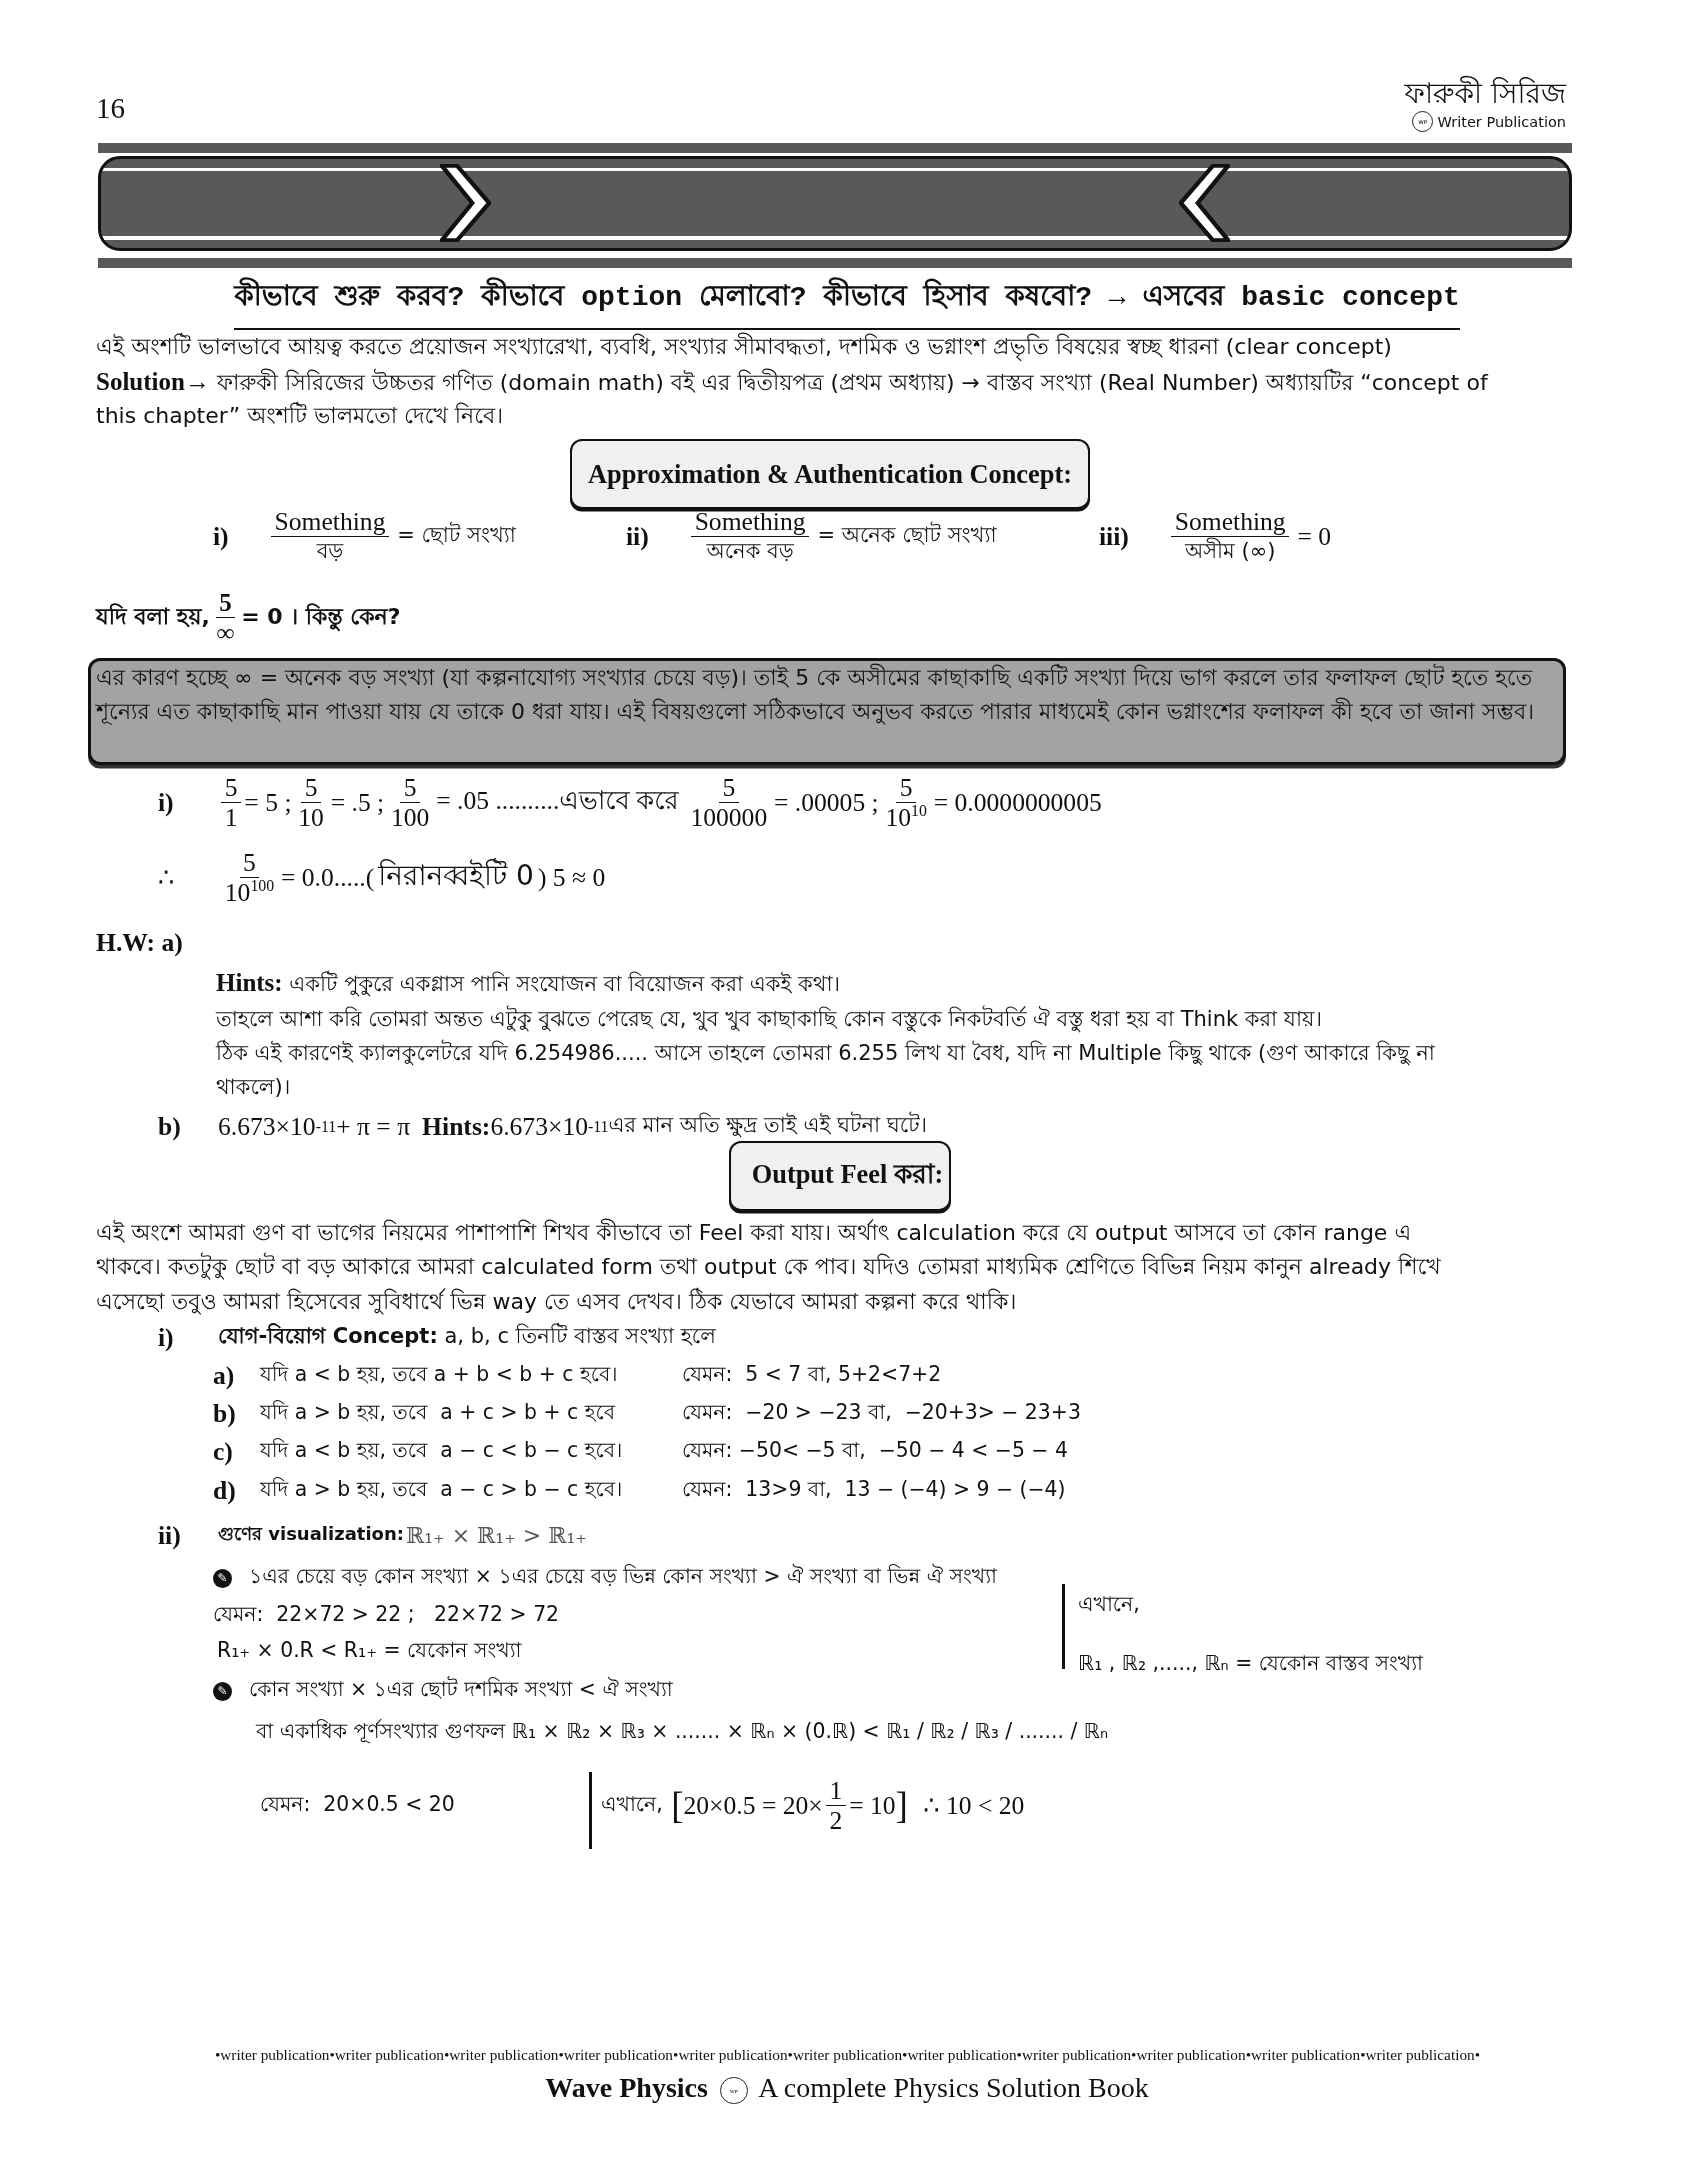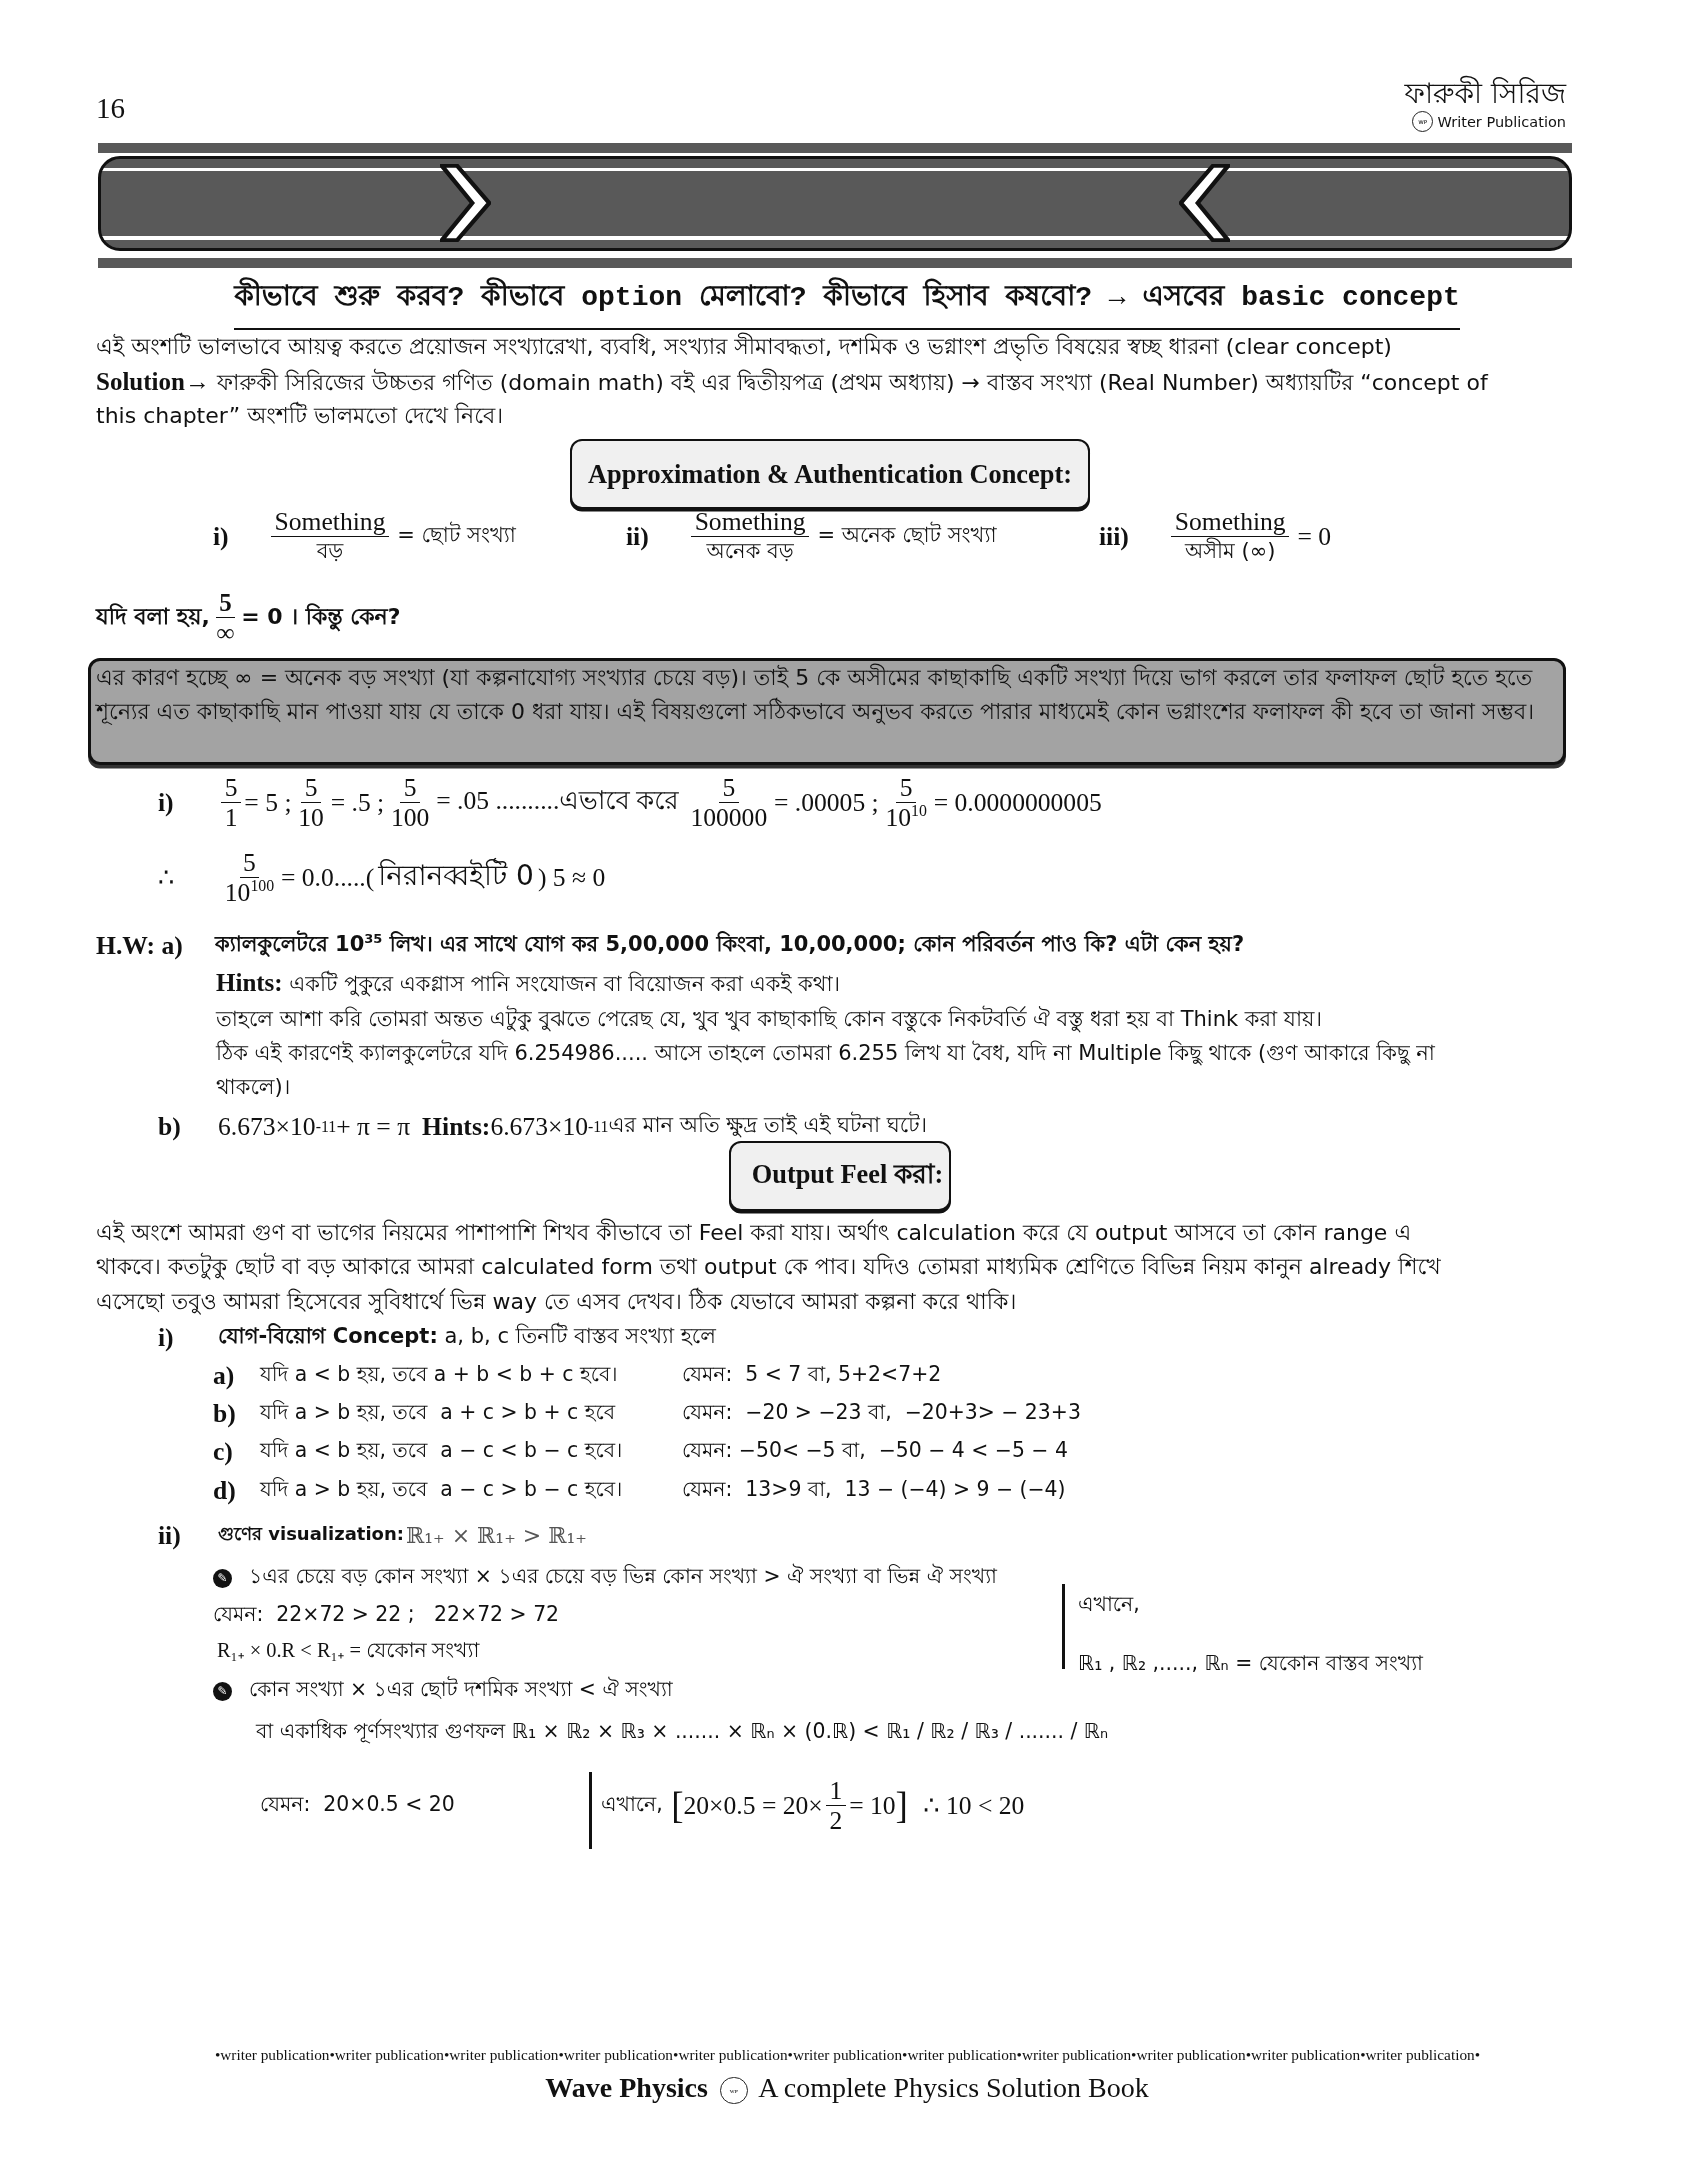--- a/index.html
+++ b/index.html
@@ -170,21 +170,20 @@
       <span class="num">5</span>
       <span class="den"><span>10</span><sup>100</sup></span>
     </span>
   <span>= 0.0.....(</span>
   <span class="sans" style="font-size:28px; margin:0 4px;">নিরানব্বইটি 0</span>
   <span>) 5 ≈ 0</span>
 </div>
 
 <div class="abs mline" style="left:96px; top:928px;">
   <span class="lbl-b" style="width:119px">H.W: a)</span>
-  <span class="sans b" style="font-size:21px"><span>ক্যালকুলেটরে 10</span><sup>35</sup><span> লিখ। এর সাথে যোগ কর 5,00,000 কিংবা, 10,00,000; কোন পরিবর্তন পাও কি? এটা কেন হয়?</span></span>
 </div>
 <div class="abs sans" style="left:216px; top:968px; font-size:21px;">
   <span class="serif b" style="font-size:25px">Hints:</span><span> একটি পুকুরে একগ্লাস পানি সংযোজন বা বিয়োজন করা একই কথা।</span>
 </div>
 <div class="abs sans" style="left:216px; top:1003px; font-size:21px; width:1363px;">তাহলে আশা করি তোমরা অন্তত এটুকু বুঝতে পেরেছ যে, খুব খুব কাছাকাছি কোন বস্তুকে নিকটবর্তি ঐ বস্তু ধরা হয় বা Think করা যায়।</div>
 <div class="abs sans" style="left:216px; top:1037px; font-size:21px; width:1363px;">ঠিক এই কারণেই ক্যালকুলেটরে যদি 6.254986..... আসে তাহলে তোমরা 6.255 লিখ যা বৈধ, যদি না Multiple কিছু থাকে (গুণ আকারে কিছু না</div>
 <div class="abs sans" style="left:216px; top:1071px; font-size:21px;">থাকলে)।</div>
 
 <div class="abs mline" style="left:158px; top:1109px;">
   <span class="lbl-b" style="width:60px">b)</span>
@@ -236,21 +235,21 @@
   <span class="lbl-b" style="width:60px">ii)</span>
   <span class="b sans" style="font-size:18px; margin-right:2px">গুণের visualization:</span>
   <span class="dbl" style="font-size:22px">ℝ₁₊ × ℝ₁₊ &gt; ℝ₁₊</span>
 </div>
 
 <div class="abs mline sans" style="left:213px; top:1561px; font-size:20.4px;">
   <span class="icon-pen">✎</span>
   <span>১এর চেয়ে বড় কোন সংখ্যা × ১এর চেয়ে বড় ভিন্ন কোন সংখ্যা &gt; ঐ সংখ্যা বা ভিন্ন ঐ সংখ্যা</span>
 </div>
 <div class="abs mline sans" style="left:213px; top:1599px; font-size:20.4px; white-space:pre;">যেমন:  22×72 &gt; 22 ;   22×72 &gt; 72</div>
-<div class="abs mline sans" style="left:217px; top:1635px; font-size:20.4px;font-family:Liberation Serif, serif;">R₁₊ × 0.R &lt; R₁₊ = যেকোন সংখ্যা</div>
+<div class="abs mline sans" style="left:217px; top:1635px; font-size:20.4px;">R₁₊ × 0.R &lt; R₁₊ = যেকোন সংখ্যা</div>
 
 <div class="abs vline" style="left:1062px; top:1584px; height:85px;"></div>
 <div class="abs sans" style="left:1078px; top:1589px; font-size:20.4px;">এখানে,</div>
 <div class="abs sans" style="left:1078px; top:1648px; font-size:20.4px;">ℝ₁ , ℝ₂ ,....., ℝₙ = যেকোন বাস্তব সংখ্যা</div>
 
 <div class="abs mline sans" style="left:213px; top:1674px; font-size:20.4px;">
   <span class="icon-pen">✎</span>
   <span>কোন সংখ্যা × ১এর ছোট দশমিক সংখ্যা &lt; ঐ সংখ্যা</span>
 </div>
 <div class="abs mline sans" style="left:256px; top:1716px; font-size:20.4px;">বা একাধিক পূর্ণসংখ্যার গুণফল  ℝ₁ × ℝ₂ × ℝ₃ × ....... × ℝₙ × (0.ℝ) &lt; ℝ₁ / ℝ₂ / ℝ₃ / ....... / ℝₙ</div>

